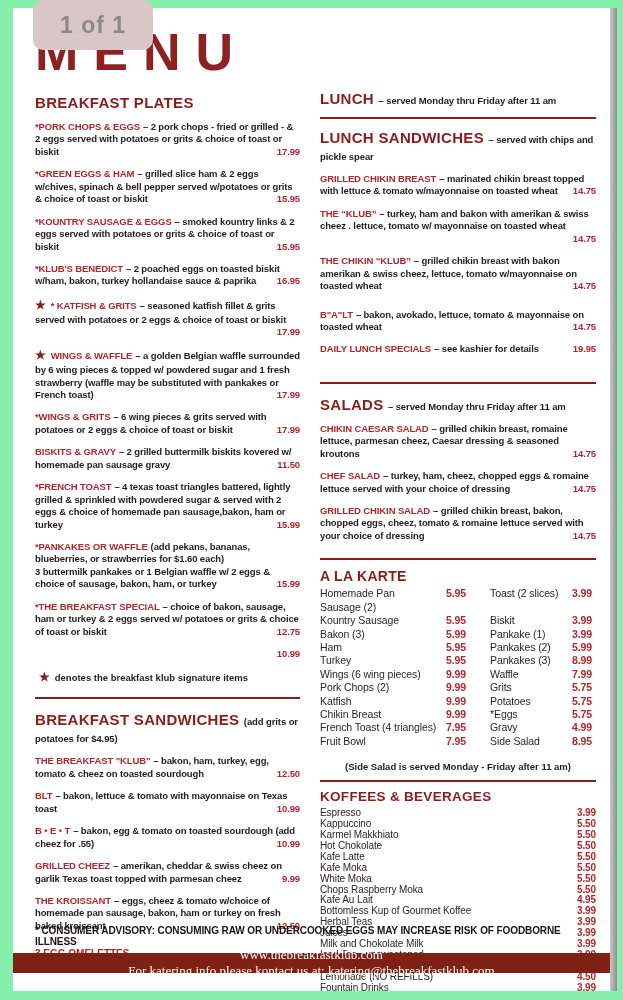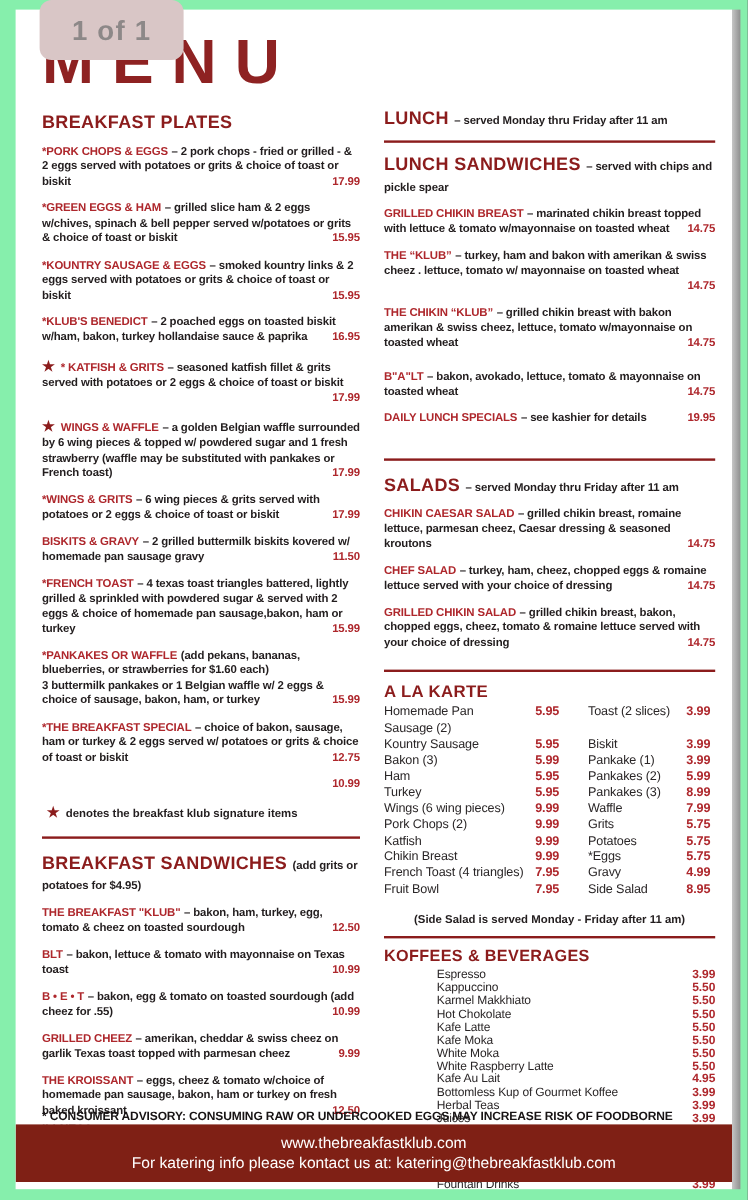--- a/index.html
+++ b/index.html
@@ -25,25 +25,25 @@
   .star{color:#8b1c1c;font-size:12px;margin-right:5px;}
   .sig-note{font-size:9.5px;font-weight:bold;color:#221d1e;margin:2px 0 12px 4px;}
   hr.rule{border:none;border-top:2px solid #8b1c1c;margin:13px 0 12px 0;}
   .sub-h{color:#ae272c;font-size:10px;font-weight:bold;margin:16px 0 1px 0;}
   .sub-note{font-size:9.5px;font-weight:bold;color:#221d1e;margin-bottom:10px;}
   .alk-row{display:grid;grid-template-columns:118px 28px 24px 72px 30px;font-size:10.5px;color:#2a2627;line-height:13.4px;letter-spacing:-.1px;}
   .alk-name{font-weight:normal;}
   .alk-price{text-align:right;color:#ae272c;font-weight:bold;}
   .alk-note{text-align:center;font-size:9.5px;font-weight:bold;color:#221d1e;margin-top:13px;}
   .bev-row{display:flex;justify-content:space-between;font-size:10px;color:#2a2627;line-height:10.9px;letter-spacing:-.1px;}
-  .bev-name{font-weight:normal;margin-left:44px;}
+  .bev-name{font-weight:normal;}
   .bev-price{color:#ae272c;font-weight:bold;}
   .advisory{position:absolute;left:22px;bottom:44px;font-size:10px;font-weight:bold;color:#171314;letter-spacing:-.1px;width:560px;}
-  .footer-band{position:absolute;left:0;right:0;bottom:6px;height:48px;background:#7f2015;color:#ffffff;
-               display:flex;flex-direction:column;align-items:center;justify-content:center;font-size:13px;line-height:16px;font-weight:normal;}
+  .footer-band{position:absolute;left:0;right:0;bottom:18px;height:20px;background:#7f2015;color:#ffffff;
+               display:flex;flex-direction:column;align-items:center;justify-content:center;font-size:13px;line-height:16px;font-weight:normal;font-family:Liberation Serif, serif;}
 </style>
 </head>
 <body>
 
 <div class="canvas">
 
   <div class="page">
 
     <h1 class="menu-title">MENU</h1>
 
@@ -279,21 +279,21 @@
           </div>
         <div class="bev-row">
             <span class="bev-name">Kafe Moka</span>
             <span class="bev-price">5.50</span>
           </div>
         <div class="bev-row">
             <span class="bev-name">White Moka</span>
             <span class="bev-price">5.50</span>
           </div>
         <div class="bev-row">
-            <span class="bev-name">White Raspberry Latte</span>
+            <span class="bev-name">Chops Raspberry Moka</span>
             <span class="bev-price">5.50</span>
           </div>
         <div class="bev-row">
             <span class="bev-name">Kafe Au Lait</span>
             <span class="bev-price">4.95</span>
           </div>
         <div class="bev-row">
             <span class="bev-name">Bottomless Kup of Gourmet Koffee</span>
             <span class="bev-price">3.99</span>
           </div>

